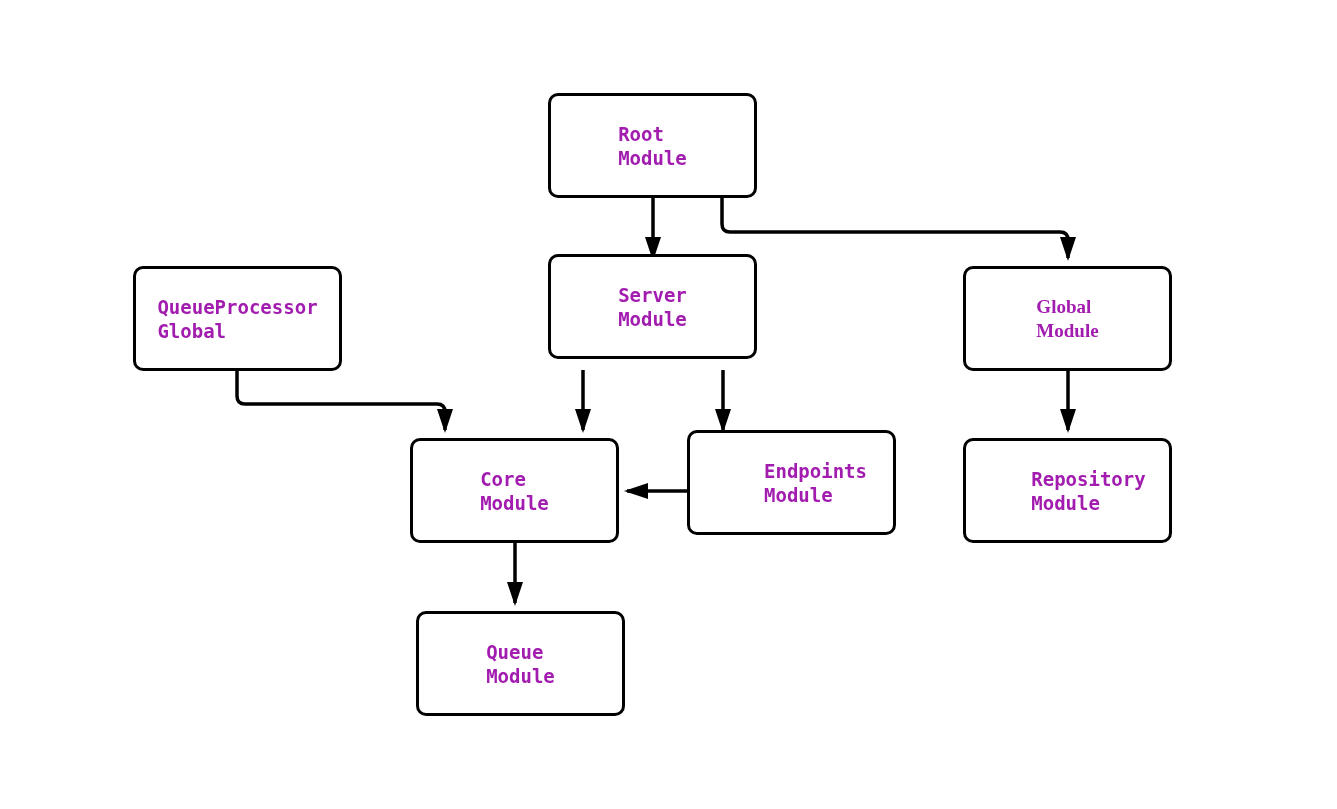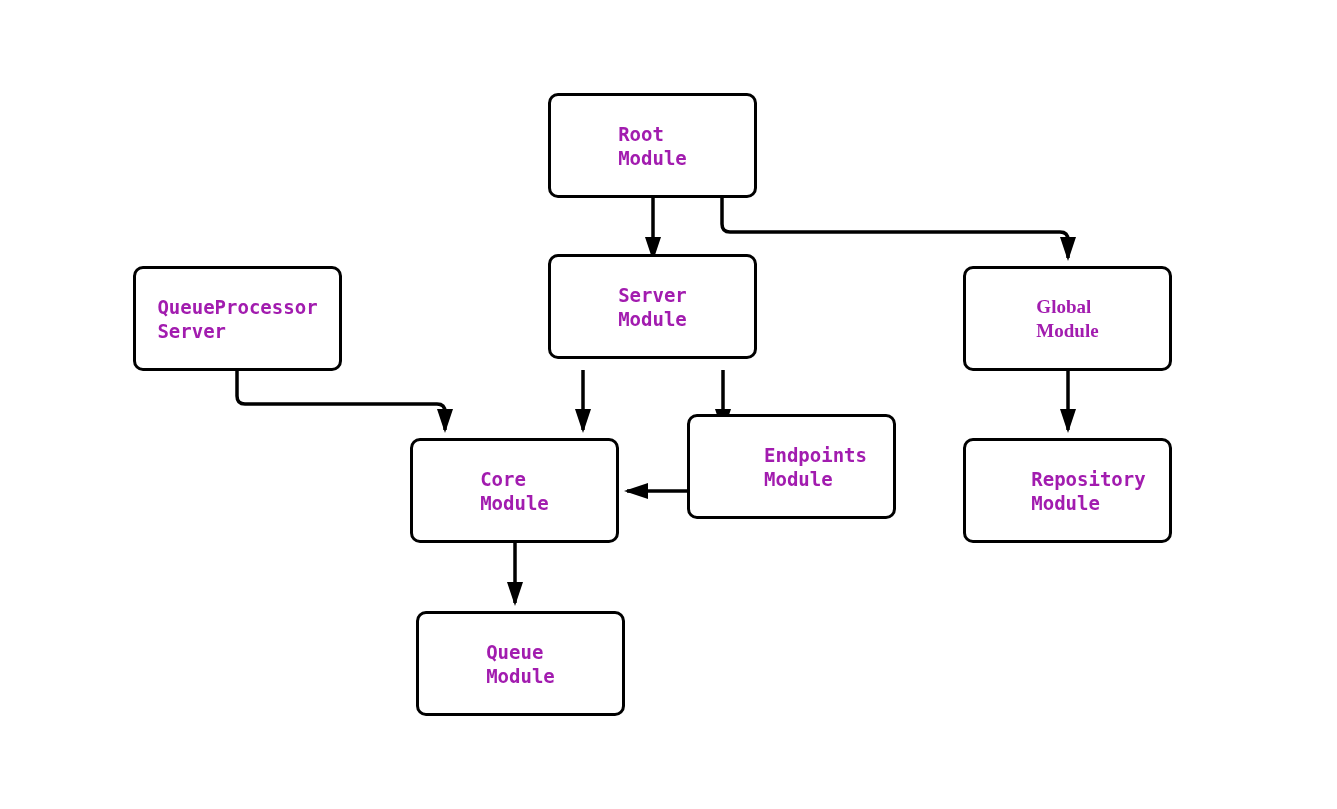--- a/index.html
+++ b/index.html
@@ -43,21 +43,21 @@
     line-height: 24px;
     font-weight: bold;
     color: #a21caf;
     white-space: pre-line;
   }
   .node-root            { left: 548px;  top: 93px;  }
   .node-server          { left: 548px;  top: 254px; }
   .node-queue-processor { left: 133px;  top: 266px; }
   .node-global          { left: 963px;  top: 266px; font-family: Liberation Serif, serif; }
   .node-core            { left: 410px;  top: 438px; }
-  .node-endpoints       { left: 687px;  top: 414px; padding-left: 48px; }
+  .node-endpoints       { left: 687px;  top: 430px; padding-left: 48px; }
   .node-repository      { left: 963px;  top: 438px; padding-left: 42px; }
   .node-queue           { left: 416px;  top: 611px; }
 </style>
 </head>
 <body>
 
 <div class="canvas">
 
   <svg class="edges-layer" width="1337" height="809" viewBox="0 0 1337 809" xmlns="http://www.w3.org/2000/svg">
     <defs>
@@ -83,21 +83,21 @@
     <path class="edge" d="M515 543 L515 603" marker-end="url(#arrowhead)"></path>
   </svg>
 
   <div class="node node-root">
     <span>Root
 Module</span>
   </div>
 
   <div class="node node-queue-processor">
     <span>QueueProcessor
-Server</span>
+Global</span>
   </div>
 
   <div class="node node-server">
     <span>Server
 Module</span>
   </div>
 
   <div class="node node-global">
     <span>Global
 Module</span>

